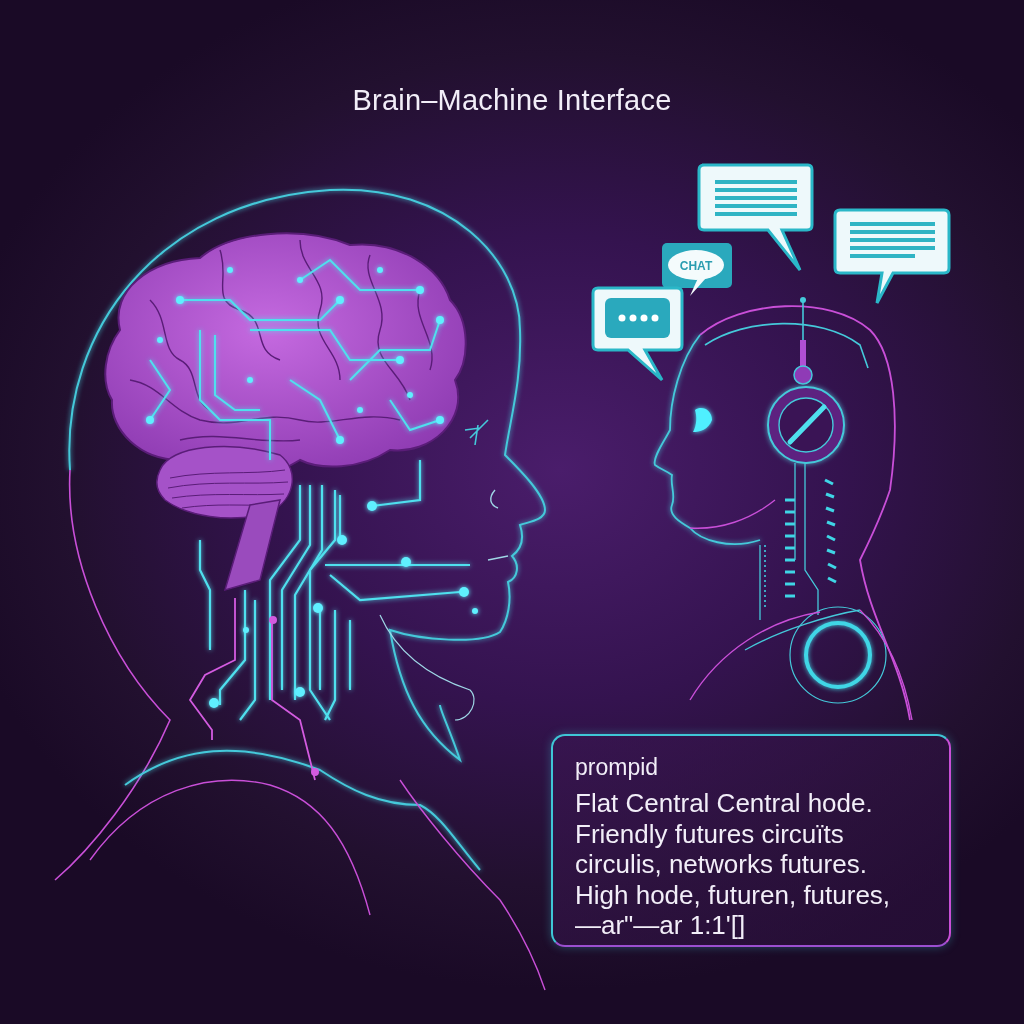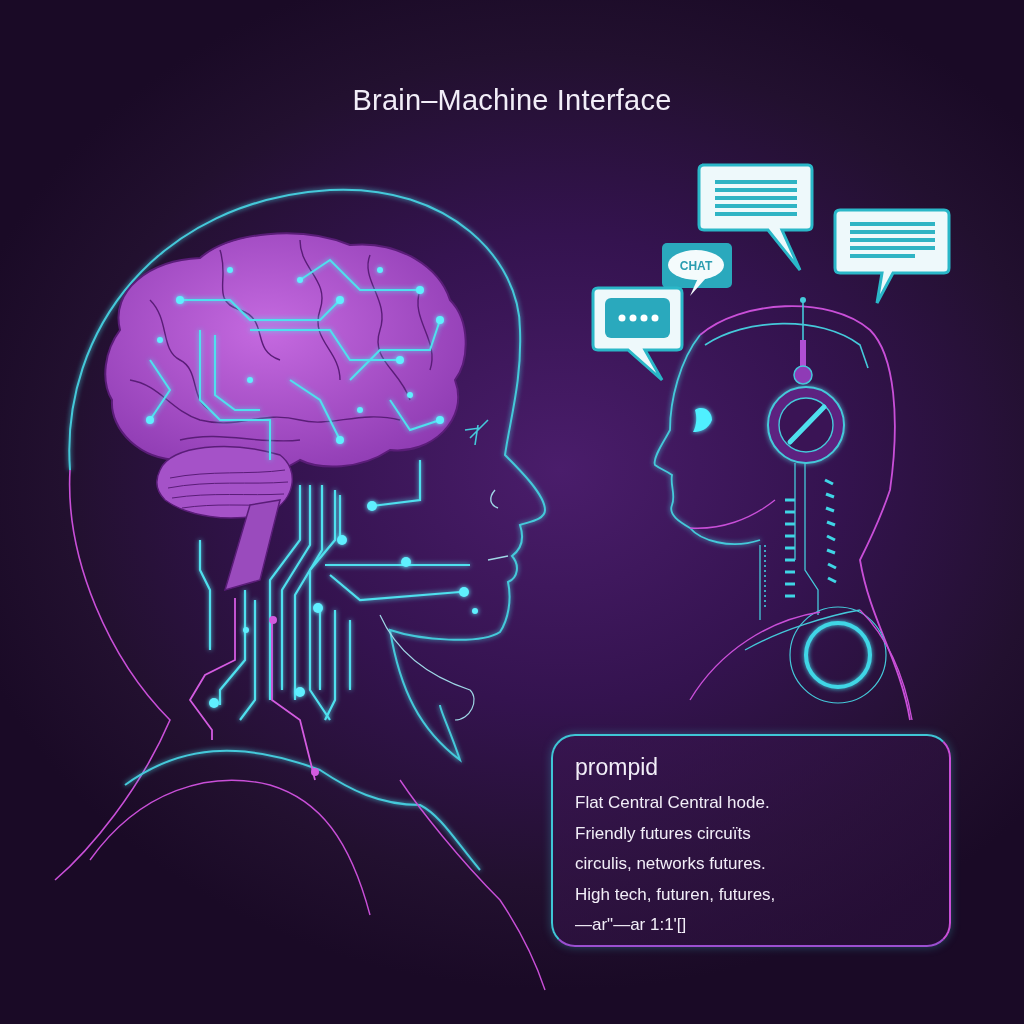--- a/index.html
+++ b/index.html
@@ -4,27 +4,27 @@
 <style>
   html,body{margin:0;padding:0;}
   body{width:1024px;height:1024px;overflow:hidden;background:#1e0b2c;font-family:"Liberation Sans",sans-serif;}
   .stage{position:relative;width:1024px;height:1024px;
     background:
       radial-gradient(ellipse 620px 520px at 560px 470px, #4a1d6b 0%, #34134f 45%, #22102f 80%, #1a0a26 100%);
   }
   .title{position:absolute;left:0;right:0;top:84px;text-align:center;color:#f2eef8;font-size:29px;letter-spacing:0.2px;font-weight:400;}
   svg.art{position:absolute;left:0;top:0;}
   .prompt-box{position:absolute;left:551px;top:734px;width:400px;height:213px;box-sizing:border-box;
-    border:2px solid #3fc6d6;border-radius:24px;
+    border:2px solid #3fc6d6;border-radius:14px;
     border-right-color:#c94fd8;border-bottom-color:#9b4fd0;
     background:linear-gradient(135deg, rgba(60,22,84,0.55), rgba(44,16,62,0.55));
     box-shadow:0 0 10px rgba(63,198,214,0.35);
   }
   .prompt-label{position:absolute;left:22px;top:18px;color:#f2eef8;font-size:23px;}
-  .prompt-lines{position:absolute;left:22px;top:52px;color:#f2eef8;font-size:17px;line-height:30.5px;white-space:pre;}
+  .prompt-lines{position:absolute;left:22px;top:52px;color:#f2eef8;font-size:26px;line-height:30.5px;white-space:pre;}
   .bubble-text{font-family:"Liberation Sans",sans-serif;font-weight:700;}
 </style>
 </head>
 <body>
 
 <div class="stage">
 
   <div class="title">Brain–Machine Interface</div>
 
   <svg class="art" width="1024" height="1024" viewBox="0 0 1024 1024">
@@ -229,15 +229,15 @@
         <circle cx="622" cy="318" r="3.5"></circle>
           <circle cx="633" cy="318" r="3.5"></circle>
         <circle cx="644" cy="318" r="3.5"></circle>
           <circle cx="655" cy="318" r="3.5"></circle>
       </g>
     </g>
   </svg>
 
   <div class="prompt-box">
     <div class="prompt-label">prompid</div>
-    <div class="prompt-lines"><div>Flat Central Central hode.</div><div>Friendly futures circuïts</div><div>circulis, networks futures.</div><div>High tech, futuren, futures,</div><div>—ar"—ar 1:1'[]</div></div>
+    <div class="prompt-lines"><div>Flat Central Central hode.</div><div>Friendly futures circuïts</div><div>circulis, networks futures.</div><div>High hode, futuren, futures,</div><div>—ar"—ar 1:1'[]</div></div>
   </div>
 </div>
 
 </body></html>

